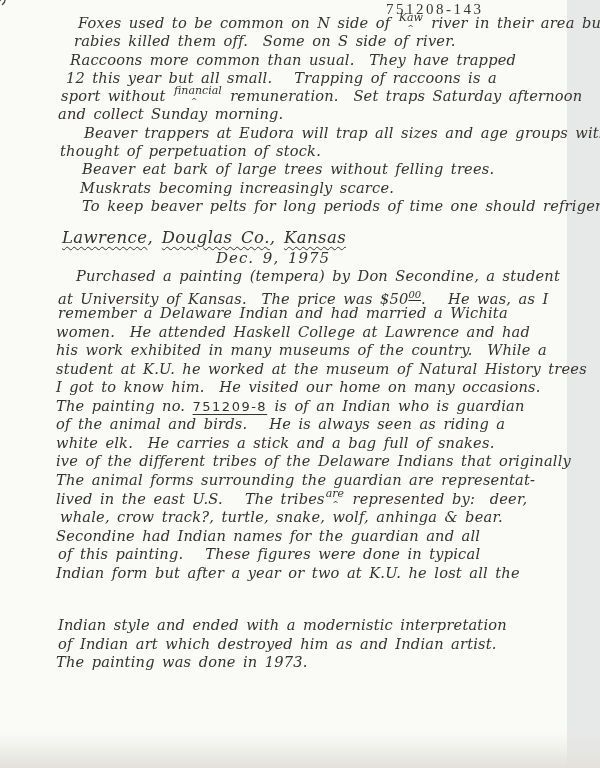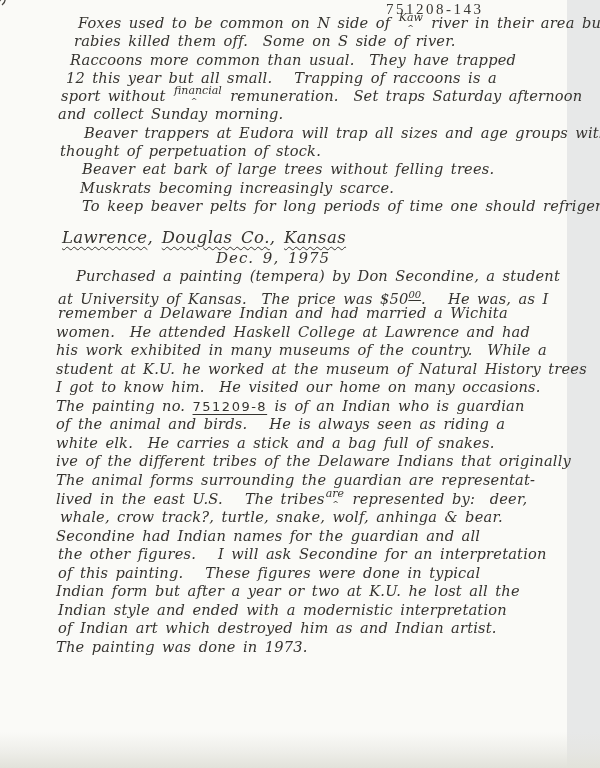--- a/index.html
+++ b/index.html
@@ -113,21 +113,20 @@
       <div class="hw-line">student at K.U. he worked at the museum of Natural History trees</div>
       <div class="hw-line">I got to know him.  He visited our home on many occasions.</div>
       <div class="hw-line">The painting no. <span class="u">751209-8</span> is of an Indian who is guardian</div>
       <div class="hw-line">of the animal and birds.   He is always seen as riding a</div>
       <div class="hw-line">white elk.  He carries a stick and a bag full of snakes.</div>
       <div class="hw-line">ive of the different tribes of the Delaware Indians that originally</div>
       <div class="hw-line">The animal forms surrounding the guardian are representat-</div>
       <div class="hw-line">lived in the east U.S.   The tribes<span class="ins">are</span> represented by:  deer,</div>
       <div class="hw-line" style="padding-left: 4px;">whale, crow track?, turtle, snake, wolf, anhinga &amp; bear.</div>
       <div class="hw-line">Secondine had Indian names for the guardian and all</div>
-      <div class="hw-line" style="padding-left: 2px;">the other figures.   I will ask Secondine for an interpretation</div>
       <div class="hw-line" style="padding-left: 2px;">of this painting.   These figures were done in typical</div>
       <div class="hw-line">Indian form but after a year or two at K.U. he lost all the</div>
-      <div class="hw-line" style="padding-left: 2px;">Indian style and ended with a modernistic interpretation</div>
+      <div class="hw-line" style="padding-left: 2px; margin-top: 34px;">Indian style and ended with a modernistic interpretation</div>
       <div class="hw-line" style="padding-left: 2px;">of Indian art which destroyed him as and Indian artist.</div>
       <div class="hw-line">The painting was done in 1973.</div>
     </div>
 
 </div>
 
 </body></html>

